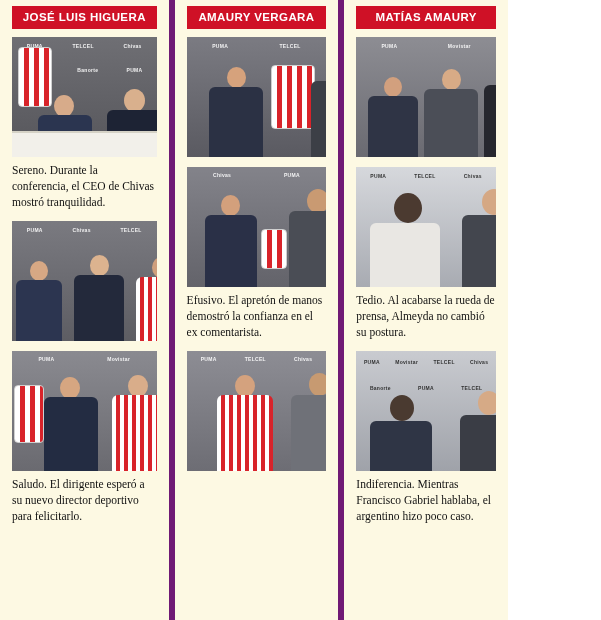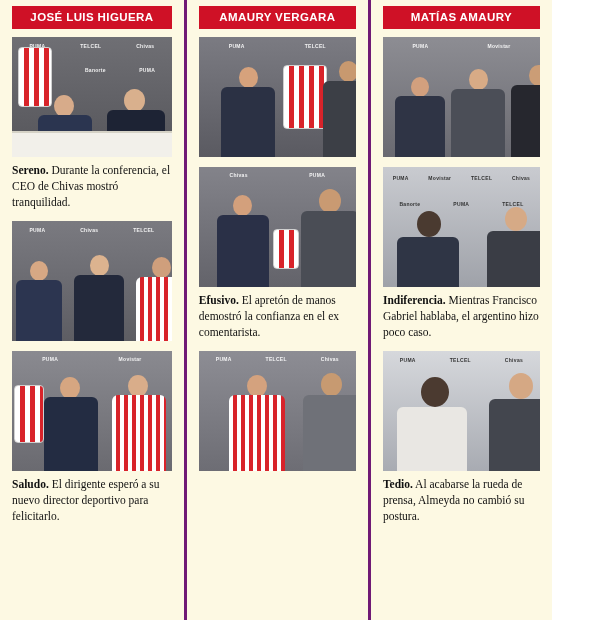--- a/index.html
+++ b/index.html
@@ -4,33 +4,33 @@
 <style>
   * { box-sizing: border-box; }
   html, body {
     margin: 0; padding: 0;
     width: 601px; height: 620px;
     background: #ffffff;
     font-family: "Liberation Serif", serif;
   }
   .page {
     position: relative;
-    width: 552px; height: 620px;
+    width: 508px; height: 620px;
     background: #fdfbe9;
     display: flex;
     padding: 0;
   }
   .column {
     position: relative;
     width: 200.33px;
     height: 620px;
     padding: 0 12px;
     background: #fdf9e3;
   }
-  .column.c2, .column.c3 { border-left: 3px solid #701a75; }
+  .column.c2, .column.c3 { border-left: 6px solid #701a75; }
 
   .col-header {
     margin: 6px 0 8px 0;
     background: #cf1126;
     color: #ffffff;
     text-align: center;
     font-family: "Liberation Sans", sans-serif;
     font-weight: bold;
     font-size: 11.5px;
     letter-spacing: 0.4px;
@@ -48,21 +48,21 @@
     background: #6e6e6e;
   }
   .caption {
     font-family: "Liberation Serif", serif;
     font-size: 11.5px;
     line-height: 1.42;
     color: #111111;
     padding-top: 5px;
     text-align: left;
   }
-  .caption b { font-weight: bold; }
+  .caption b { font-weight: normal; }
 
   
   .backdrop { position:absolute; left:0; top:0; right:0; bottom:0; }
   .logo-row { position:absolute; left:0; right:0; display:flex; justify-content:space-around; align-items:center; }
   .logo {
     font-family: "Liberation Sans", sans-serif;
     font-size: 5px; font-weight:bold; color:#fff;
     opacity:0.9; letter-spacing:0.3px;
   }
   .logo.dark { color:#222; }
@@ -217,20 +217,38 @@
         <div class="body" style="left:12px;top:59px;width:50px;height:61px;background:#2f3445;"></div>
         <div class="head" style="left:86px;top:32px;width:19px;height:21px;background:#d8ab86;"></div>
         <div class="body" style="left:68px;top:52px;width:54px;height:68px;background:#4b4e57;"></div>
         <div class="head" style="left:146px;top:28px;width:19px;height:21px;background:#cb9d76;"></div>
         <div class="body" style="left:128px;top:48px;width:52px;height:72px;background:#26272e;"></div>
       </div>
     </div>
 
     <div class="entry">
       <div class="photo">
+        <div class="backdrop" style="background:linear-gradient(#d6d8dc,#a8abb2);"></div>
+        <div class="logo-row" style="top:6px;">
+            <span class="logo dark">PUMA</span>
+            <span class="logo dark">TELCEL</span>
+            <span class="logo dark">Chivas</span>
+          </div>
+        <div class="head" style="left:38px;top:26px;width:28px;height:30px;background:#4b3a30;"></div>
+        <div class="body" style="left:14px;top:56px;width:70px;height:64px;background:#e9e7e3;"></div>
+        <div class="head" style="left:126px;top:22px;width:24px;height:26px;background:#d5a884;"></div>
+        <div class="body" style="left:106px;top:48px;width:64px;height:72px;background:#43464e;"></div>
+      </div>
+      <div class="caption">
+        <b>Tedio.</b><span> Al acabarse la rueda de prensa, Almeyda no cambió su postura.</span>
+      </div>
+    </div>
+
+    <div class="entry">
+      <div class="photo">
         <div class="backdrop" style="background:linear-gradient(#c9cbd0,#9fa2a9);"></div>
         <div class="logo-row" style="top:8px;">
             <span class="logo dark">PUMA</span>
             <span class="logo dark">Movistar</span>
             <span class="logo dark">TELCEL</span>
             <span class="logo dark">Chivas</span>
           </div>
         <div class="logo-row" style="top:34px;">
             <span class="logo dark">Banorte</span>
             <span class="logo dark">PUMA</span>
@@ -238,33 +256,15 @@
           </div>
         <div class="head" style="left:34px;top:44px;width:24px;height:26px;background:#4a3a30;"></div>
         <div class="body" style="left:14px;top:70px;width:62px;height:50px;background:#2f3545;"></div>
         <div class="head" style="left:122px;top:40px;width:22px;height:24px;background:#d6aa86;"></div>
         <div class="body" style="left:104px;top:64px;width:60px;height:56px;background:#3a3d45;"></div>
       </div>
       <div class="caption">
         <b>Indiferencia.</b><span> Mientras Francisco Gabriel hablaba, el argentino hizo poco caso.</span>
       </div>
     </div>
-
-    <div class="entry">
-      <div class="photo">
-        <div class="backdrop" style="background:linear-gradient(#d6d8dc,#a8abb2);"></div>
-        <div class="logo-row" style="top:6px;">
-            <span class="logo dark">PUMA</span>
-            <span class="logo dark">TELCEL</span>
-            <span class="logo dark">Chivas</span>
-          </div>
-        <div class="head" style="left:38px;top:26px;width:28px;height:30px;background:#4b3a30;"></div>
-        <div class="body" style="left:14px;top:56px;width:70px;height:64px;background:#e9e7e3;"></div>
-        <div class="head" style="left:126px;top:22px;width:24px;height:26px;background:#d5a884;"></div>
-        <div class="body" style="left:106px;top:48px;width:64px;height:72px;background:#43464e;"></div>
-      </div>
-      <div class="caption">
-        <b>Tedio.</b><span> Al acabarse la rueda de prensa, Almeyda no cambió su postura.</span>
-      </div>
-    </div>
   </div>
 
 </div>
 
 </body></html>

